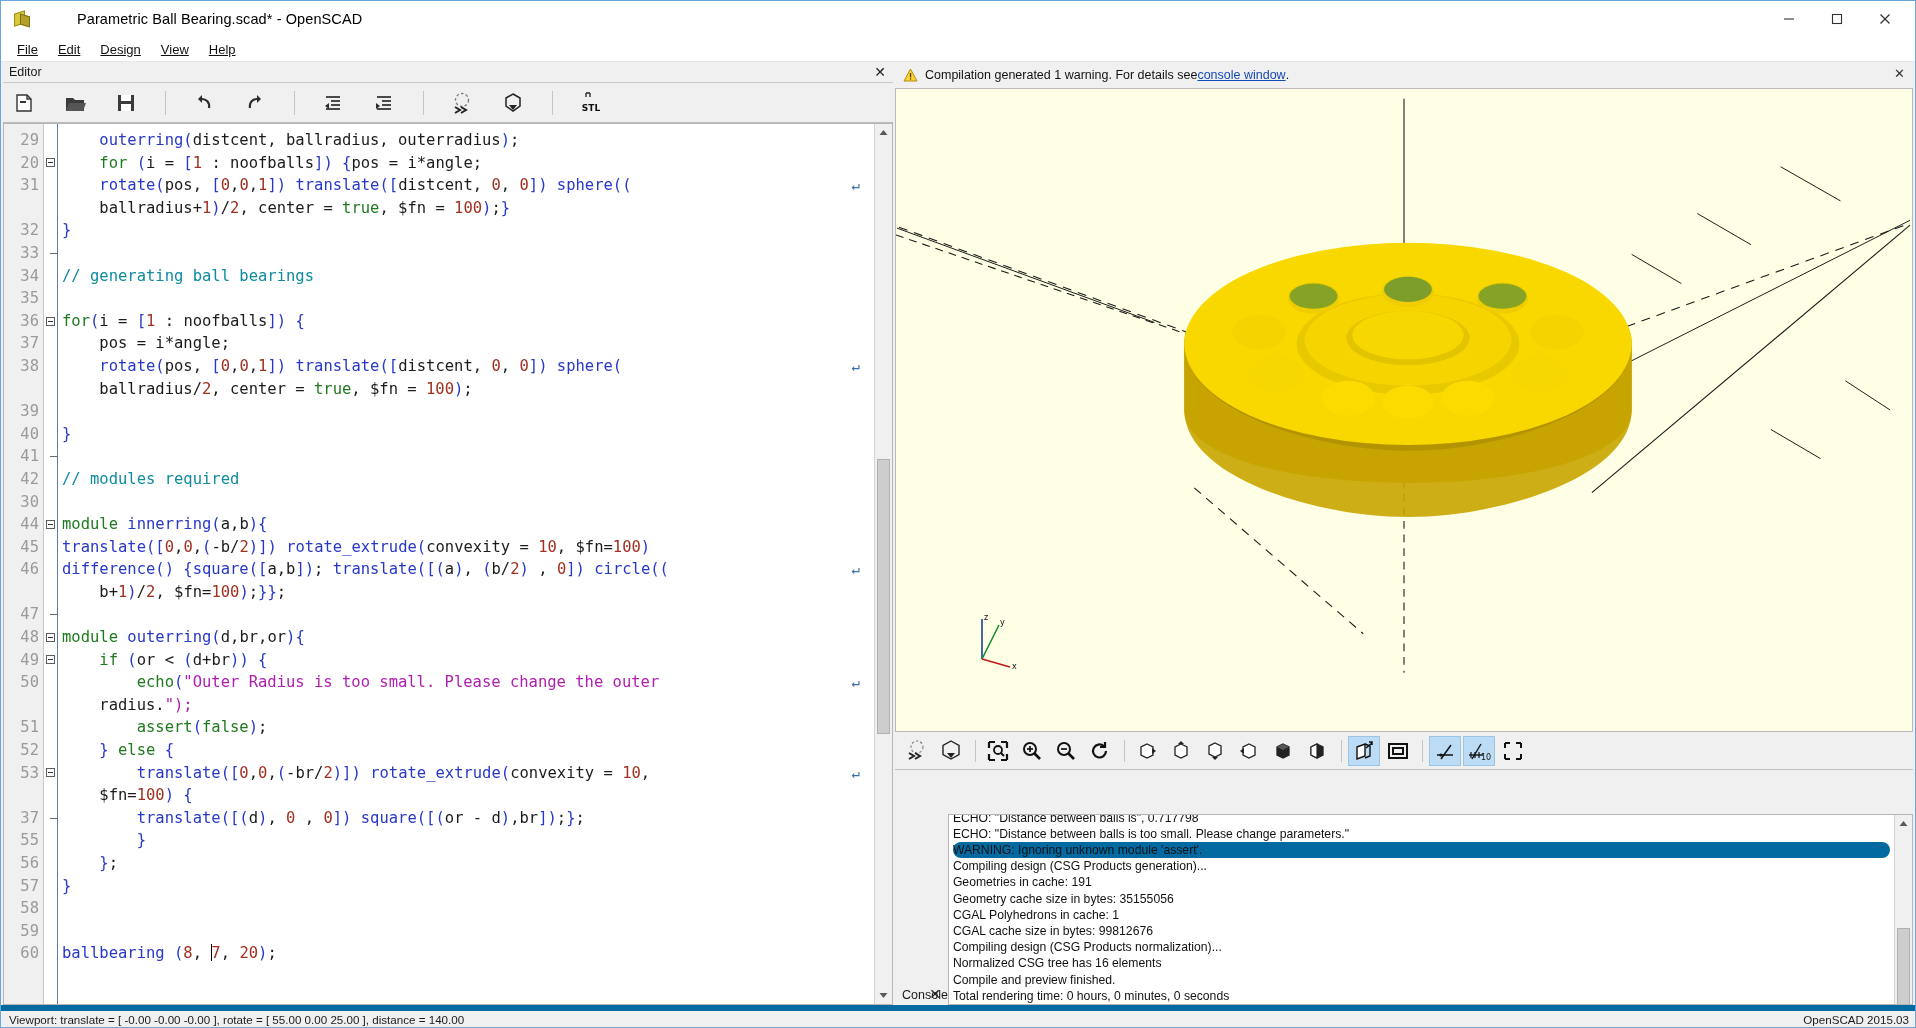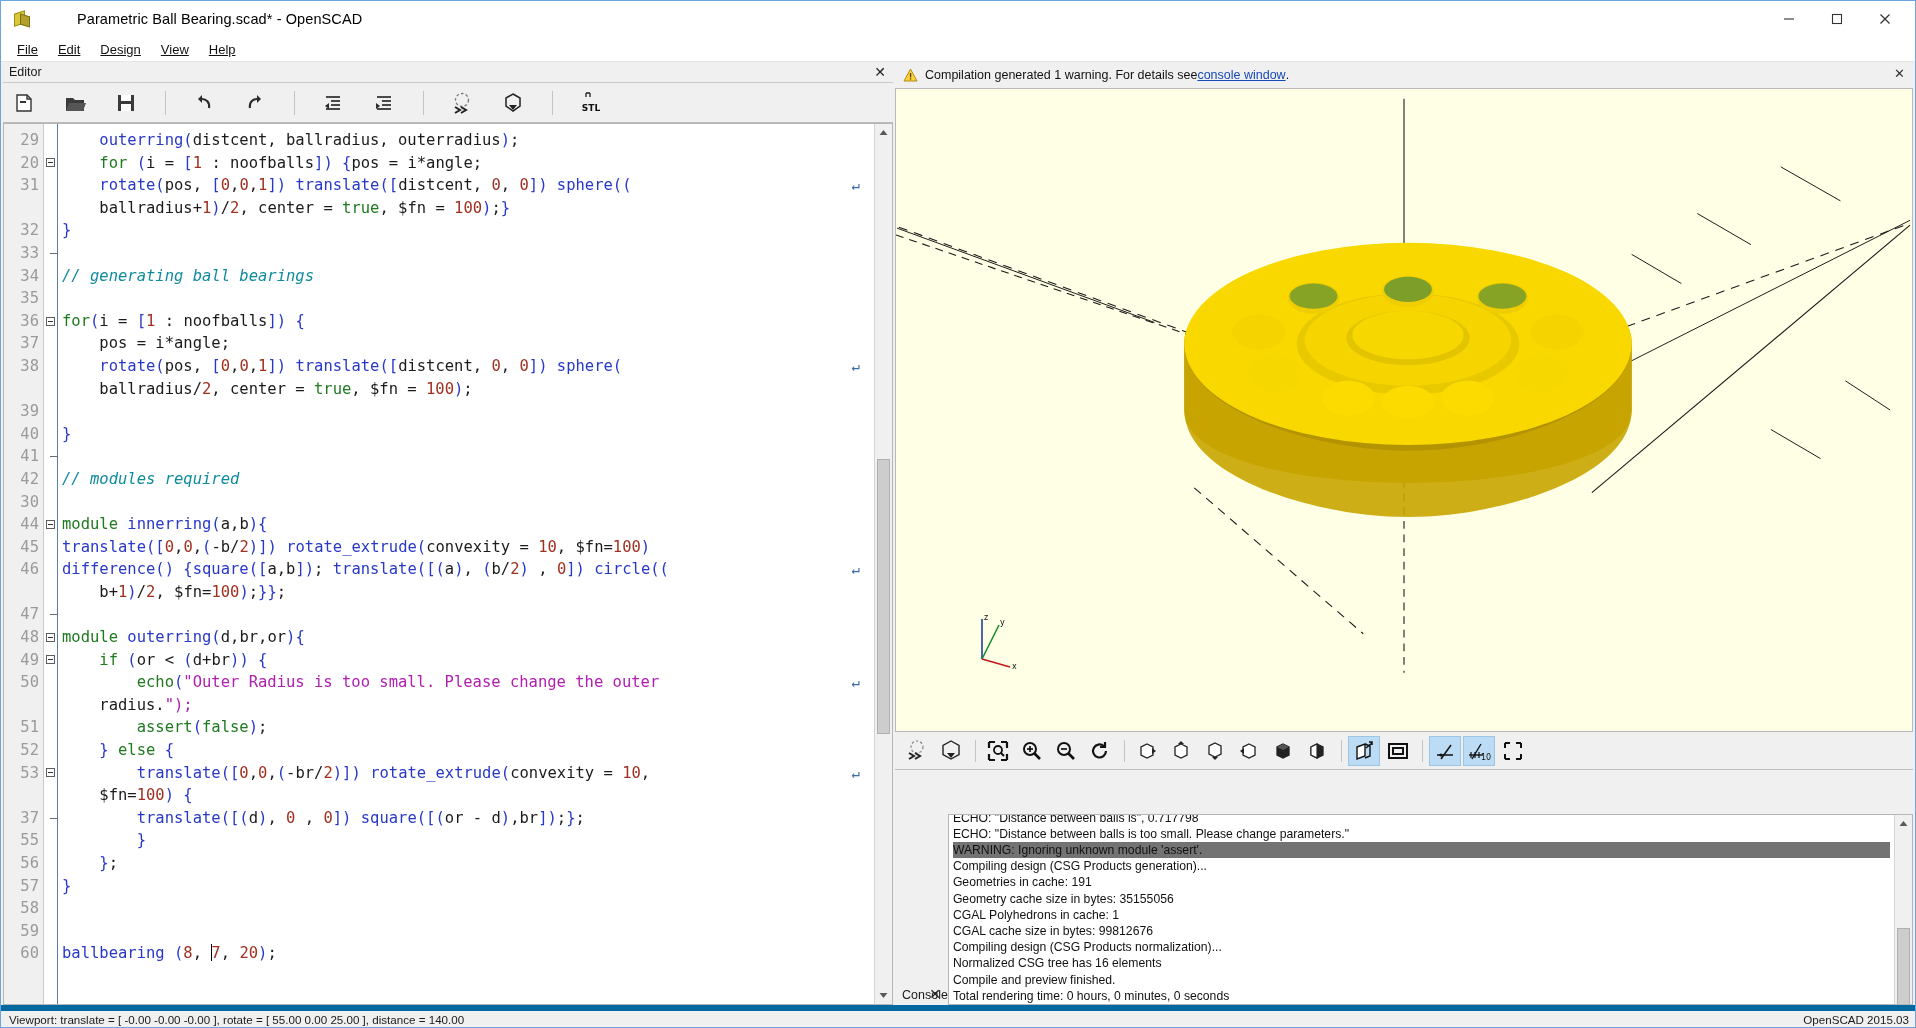--- a/index.html
+++ b/index.html
@@ -197,21 +197,21 @@
   .cline { height: 22.6px; white-space: pre; position: relative; }
   .wrapmark {
     position: absolute; right: 14px;
     color: #3d6da8; font-size: 14px;
   }
 
   
   .t-kw   { color: #1f7a1f; font-weight: normal; }
   .t-num  { color: #a03020; }
   .t-str  { color: #b020b0; }
-  .t-com  { color: #0f8b9e; font-style: italic; }
+  .t-com  { color: #0f8b9e; }
   .t-fn   { color: #2838c8; }
   .t-brace{ color: #2838c8; }
   .t-plain{ color: #1b1b1b; }
 
   .caret {
     display: inline-block;
     width: 1px; height: 17px;
     background: #000;
     vertical-align: -3px;
     margin: 0 -0.5px;
@@ -318,21 +318,21 @@
   .console-text {
     flex: 1 1 auto;
     font-family: "Liberation Sans", sans-serif;
     font-size: 12.2px;
     line-height: 16.2px;
     color: #111;
     padding: 1px 4px 0 4px;
     overflow: hidden;
     white-space: pre;
   }
-  .cl-warn { background: #737373; color: #111; }
+  .cl-warn { background: #0369a1; color: #111; border-radius: 8px; }
 
   
   .statusbar {
     height: 22px; flex: 0 0 22px;
     background: #f0f0f0;
     display: flex; align-items: center;
     justify-content: space-between;
     padding: 0 6px 0 8px;
     font-size: 11.6px; color: #1a1a1a;
     border-top: 6px solid #0369a1;

